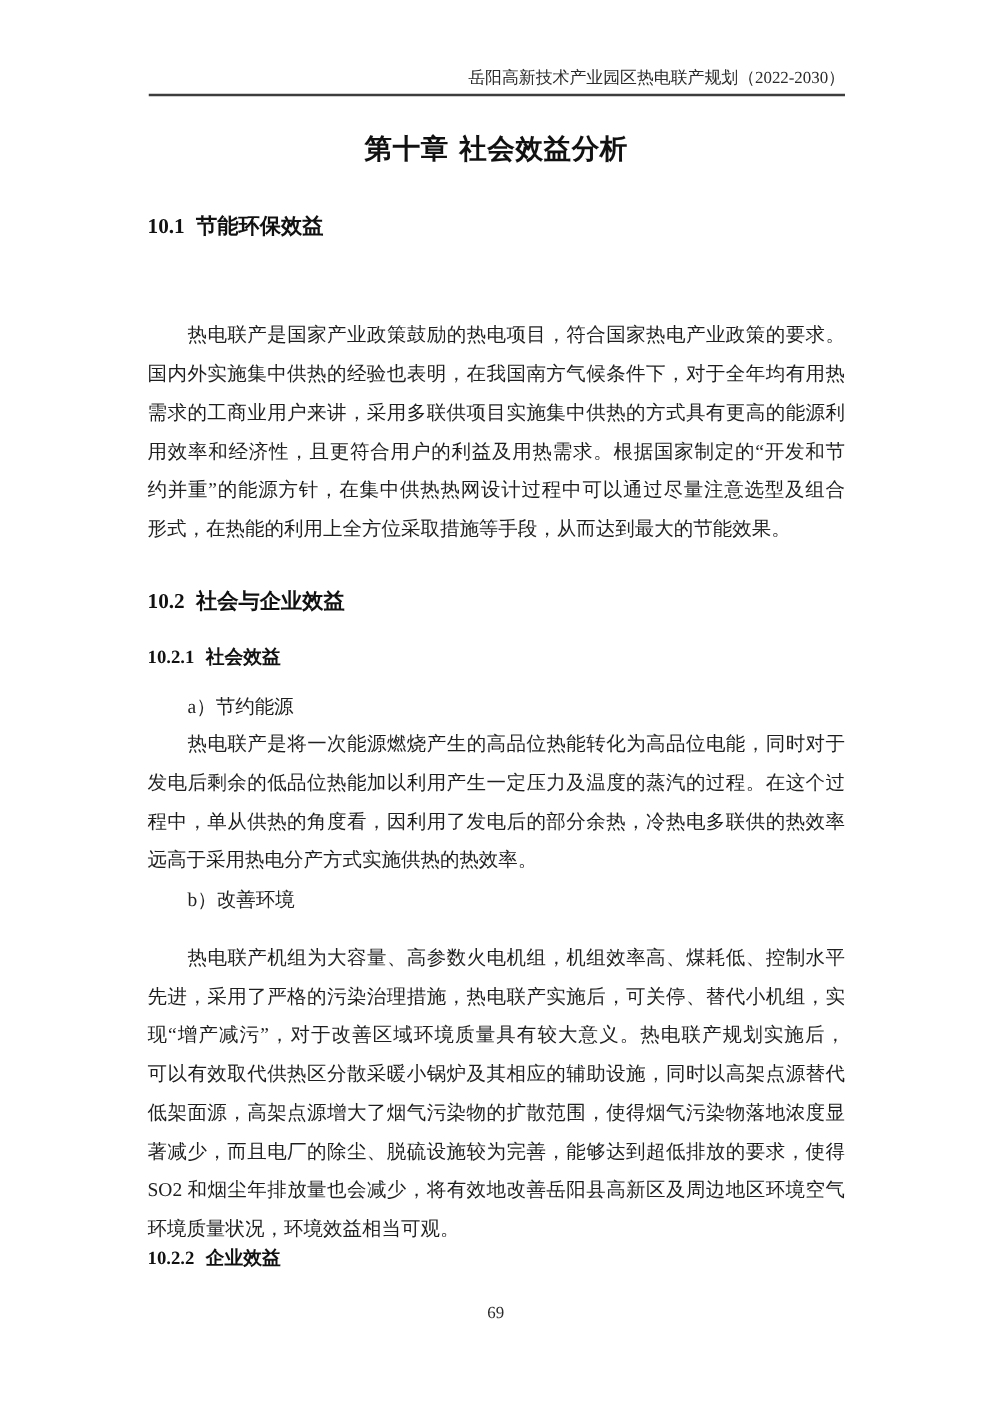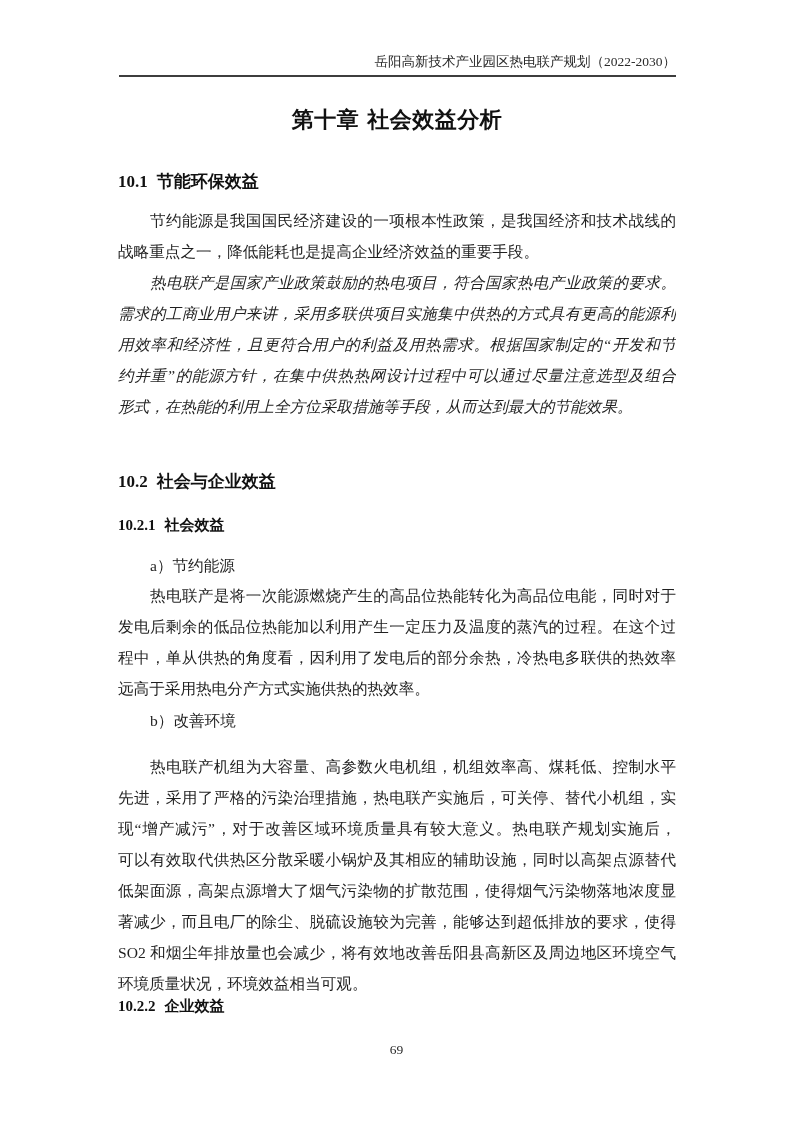--- a/index.html
+++ b/index.html
@@ -75,21 +75,21 @@
   .h2-102 { top: 468px; }
   .h3-1021 { top: 513px; }
   .h3-1022 { top: 994px; }
   
   .para {
     position: absolute;
     left: 118px;
     width: 558px;
   }
   .p1 { top: 205px; }
-  .p2 { top: 267px; font-style: italic; }
+  .p2 { top: 253px; }
   .item-a { top: 550px; }
   .p3 { top: 580px; }
   .item-b { top: 705px; }
   .p4 { top: 735px; margin-top: 16px; }
   .ln {
     height: 31px;
     line-height: 31px;
     font-size: 15.6px;
     color: #1f1f1f;
     overflow: hidden;
@@ -122,27 +122,24 @@
 
 <div class="page">
 
   <div class="hdr-text">岳阳高新技术产业园区热电联产规划（2022-2030）</div>
   <div class="hdr-rule"></div>
 
   <h1 class="title">第十章 社会效益分析</h1>
 
   <h2 class="h2 h2-101"><span class="hnum">10.1</span><span class="hlabel">节能环保效益</span></h2>
 
-  <div class="para p1">
-    <div class="ln fill ind">节约能源是我国国民经济建设的一项根本性政策，是我国经济和技术战线的</div>
-    <div class="ln end">战略重点之一，降低能耗也是提高企业经济效益的重要手段。</div>
-  </div>
 
   <div class="para p2">
     <div class="ln fill ind">热电联产是国家产业政策鼓励的热电项目，符合国家热电产业政策的要求。</div>
+    <div class="ln fill">国内外实施集中供热的经验也表明，在我国南方气候条件下，对于全年均有用热</div>
     <div class="ln fill">需求的工商业用户来讲，采用多联供项目实施集中供热的方式具有更高的能源利</div>
     <div class="ln fill">用效率和经济性，且更符合用户的利益及用热需求。根据国家制定的“开发和节</div>
     <div class="ln fill">约并重”的能源方针，在集中供热热网设计过程中可以通过尽量注意选型及组合</div>
     <div class="ln end">形式，在热能的利用上全方位采取措施等手段，从而达到最大的节能效果。</div>
   </div>
 
   <h2 class="h2 h2-102"><span class="hnum">10.2</span><span class="hlabel">社会与企业效益</span></h2>
 
   <h3 class="h3 h3-1021"><span class="hnum">10.2.1</span><span class="hlabel">社会效益</span></h3>
 

